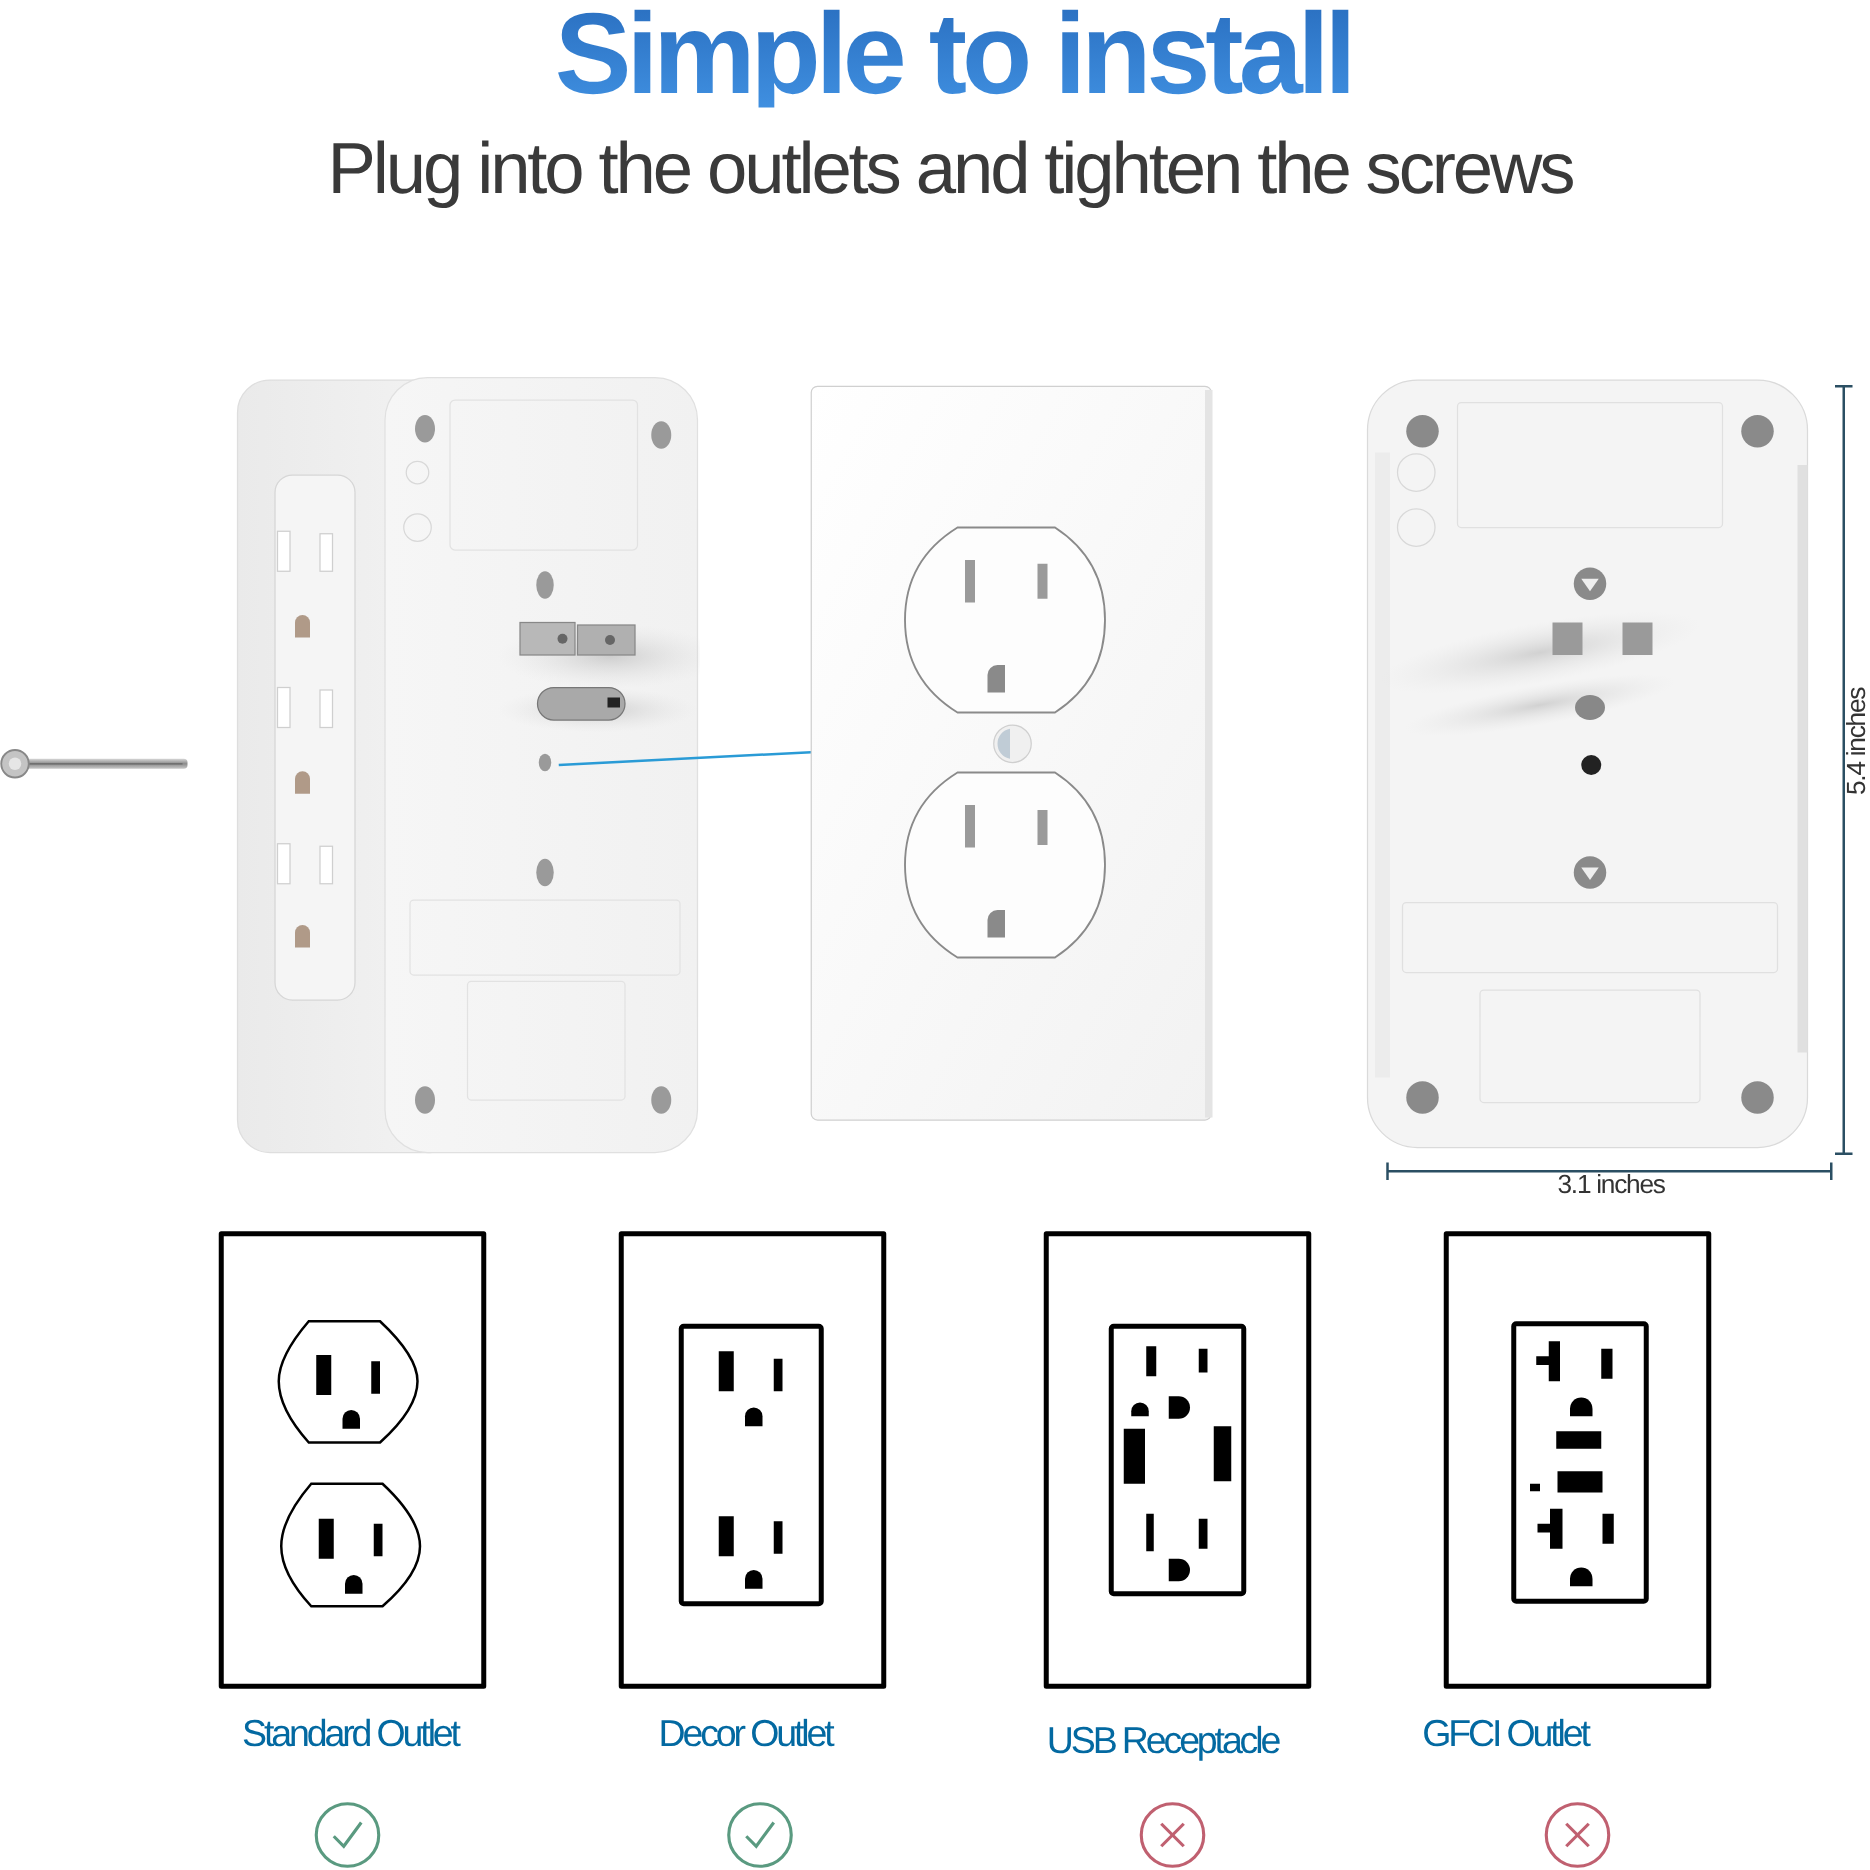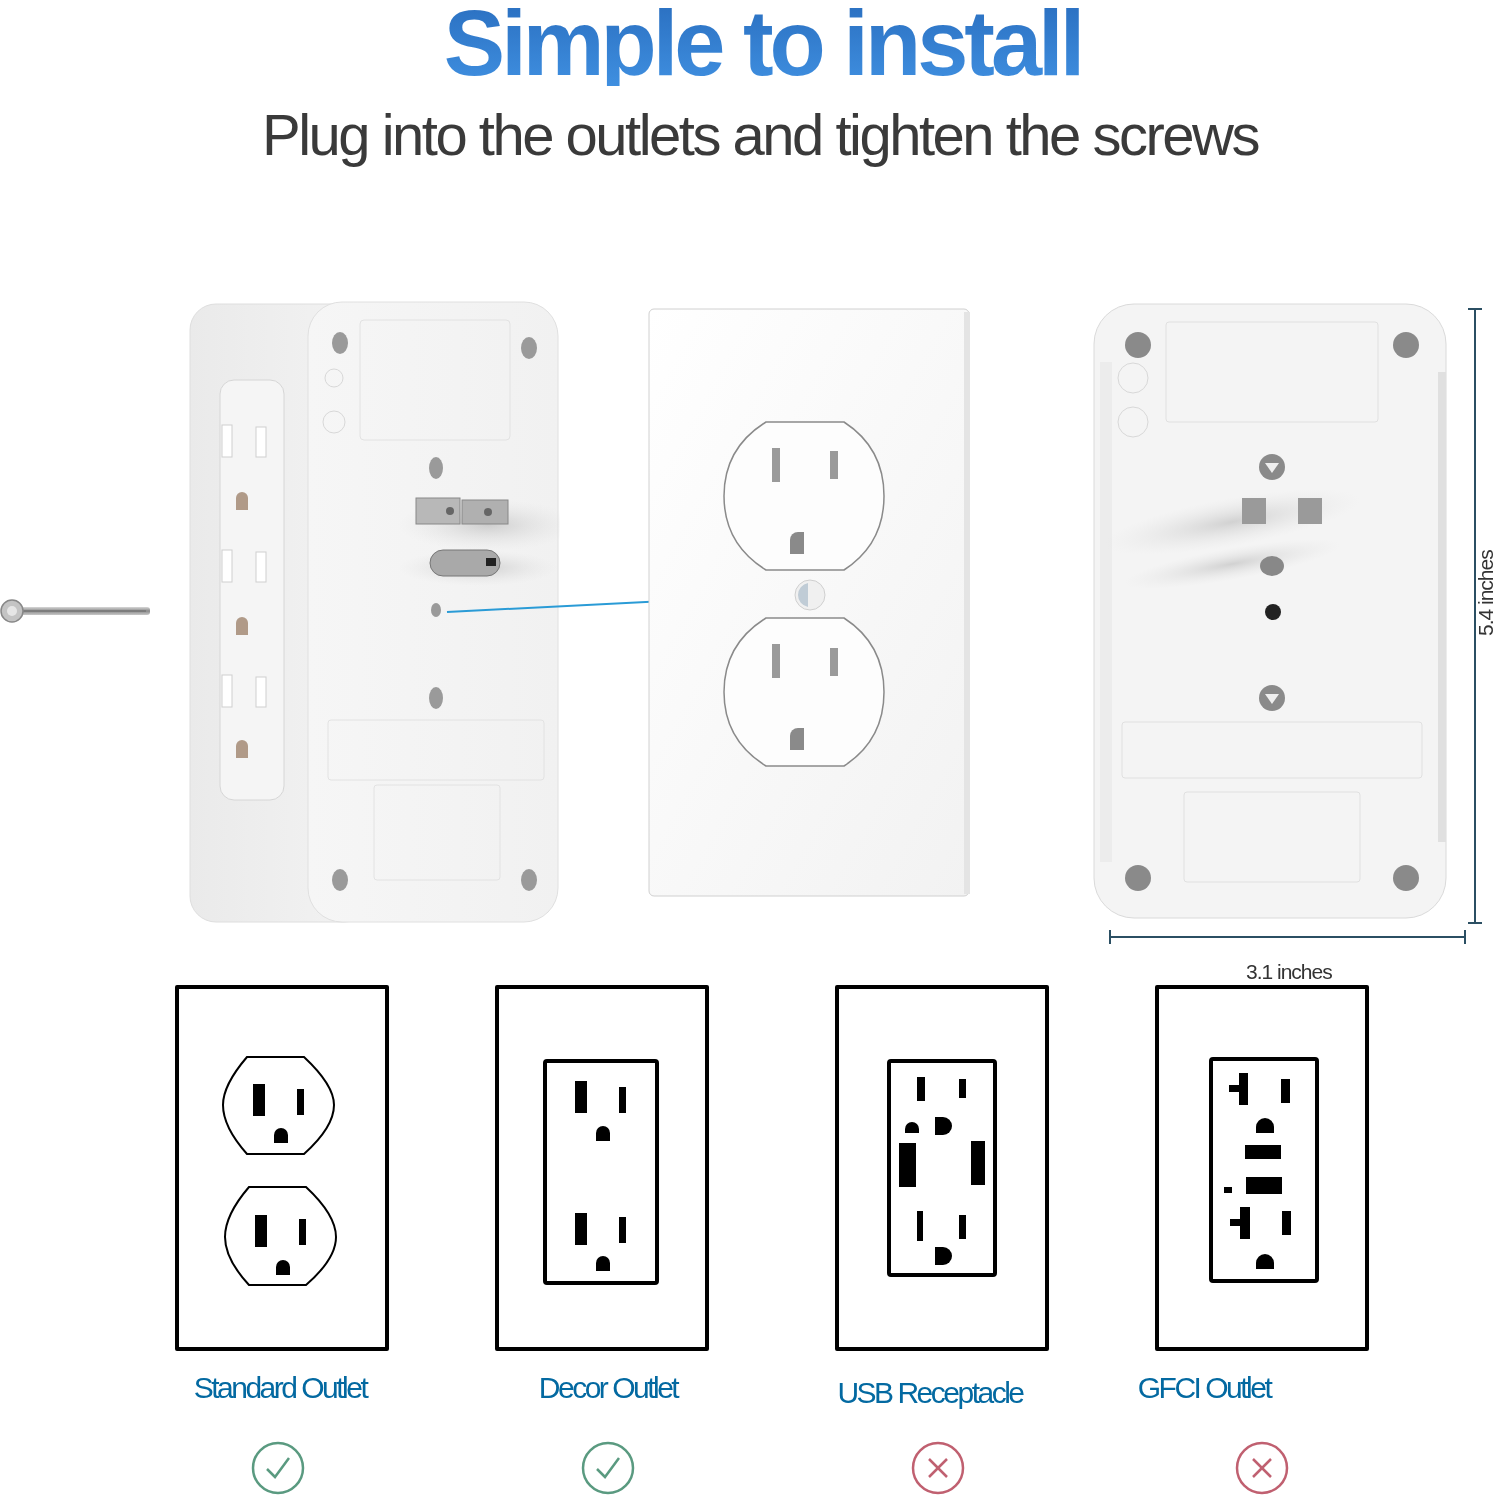--- a/index.html
+++ b/index.html
@@ -190,21 +190,21 @@
 </div>
 <div class="dim-label dim-v" style="top:636px;">5.4 inches</div>
 
 <div class="abs" style="left:1108px; top:928px;">
   <svg width="360" height="18" viewBox="0 0 360 18">
     <line x1="2" y1="9" x2="357" y2="9" stroke="#2b4f63" stroke-width="2"></line>
     <line x1="2" y1="2" x2="2" y2="16" stroke="#2b4f63" stroke-width="2"></line>
     <line x1="357" y1="2" x2="357" y2="16" stroke="#2b4f63" stroke-width="2"></line>
   </svg>
 </div>
-<div class="abs dim-label" style="left:1246px; top:936px;margin-top:24px;">3.1 inches</div>
+<div class="abs dim-label" style="left:1246px; top:936px;">3.1 inches</div>
 
 <div class="card" style="left:175px;">
   <svg width="206" height="358" viewBox="0 0 206 358">
     <path d="M68 68 H125 Q155 96 155 116 Q155 138 125 165 H68 Q44 138 44 116 Q44 96 68 68 Z" fill="#fff" stroke="#000" stroke-width="2"></path>
     <rect x="74" y="95" width="12" height="32" fill="#000"></rect>
     <rect x="118" y="100" width="7" height="26" fill="#000"></rect>
     <path d="M95 154 v-8 a7 7 0 0 1 14 0 v8 z" fill="#000"></path>
     <path d="M70 198 H127 Q157 226 157 248 Q157 270 127 296 H70 Q46 270 46 248 Q46 226 70 198 Z" fill="#fff" stroke="#000" stroke-width="2"></path>
     <rect x="76" y="226" width="12" height="32" fill="#000"></rect>
     <rect x="120" y="230" width="7" height="26" fill="#000"></rect>
@@ -223,21 +223,21 @@
   <svg width="206" height="358" viewBox="0 0 206 358">
     <rect x="46" y="72" width="112" height="222" rx="2" fill="#fff" stroke="#000" stroke-width="4"></rect>
     <rect x="76" y="92" width="12" height="32" fill="#000"></rect>
     <rect x="120" y="98" width="7" height="26" fill="#000"></rect>
     <path d="M97 152 v-8 a7 7 0 0 1 14 0 v8 z" fill="#000"></path>
     <rect x="76" y="224" width="12" height="32" fill="#000"></rect>
     <rect x="120" y="228" width="7" height="26" fill="#000"></rect>
     <path d="M97 282 v-8 a7 7 0 0 1 14 0 v8 z" fill="#000"></path>
   </svg>
 </div>
-<div class="card-label" style="left:448px;">Decor Outlet</div>
+<div class="card-label" style="left:436px;">Decor Outlet</div>
 <div class="status-icon" style="left:580px;">
   <svg width="56" height="56" viewBox="0 0 56 56">
       <circle cx="28" cy="28" r="25" fill="none" stroke="#5a9a80" stroke-width="2.5"></circle>
       <polyline points="17,29 25,37 39,18" fill="none" stroke="#5a9a80" stroke-width="2.5"></polyline>
     </svg>
 </div>
 
 <div class="card" style="left:835px;">
   <svg width="206" height="358" viewBox="0 0 206 358">
     <rect x="50" y="72" width="106" height="214" rx="2" fill="#fff" stroke="#000" stroke-width="4"></rect>

